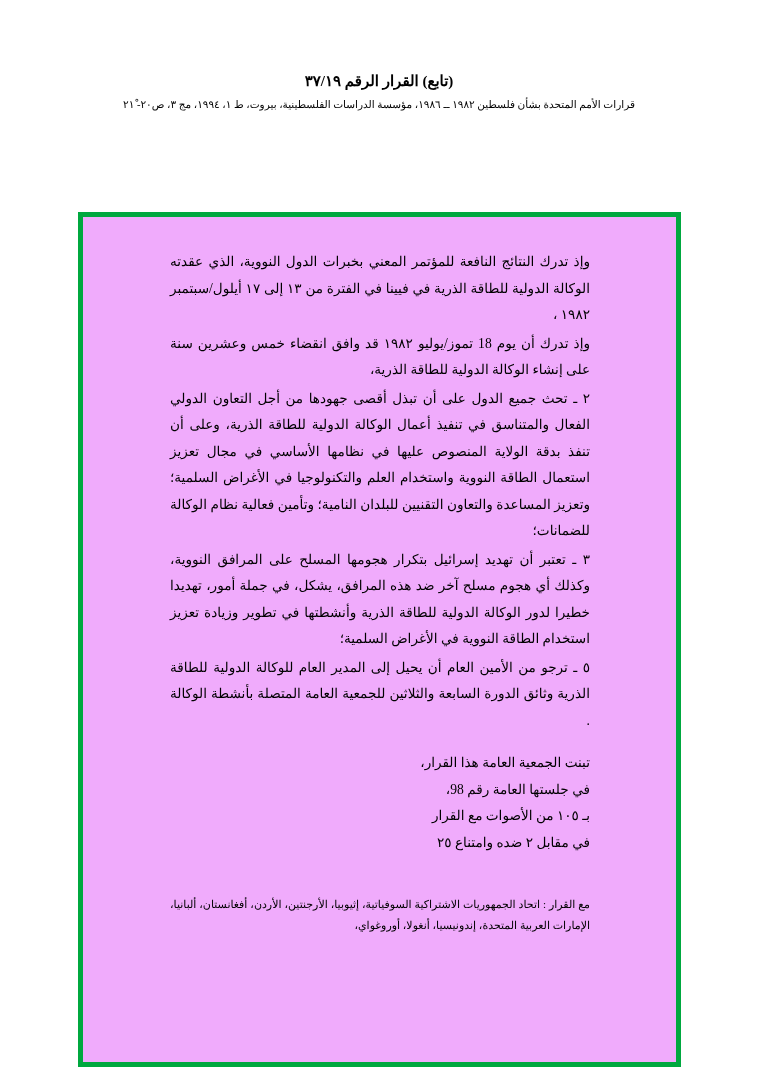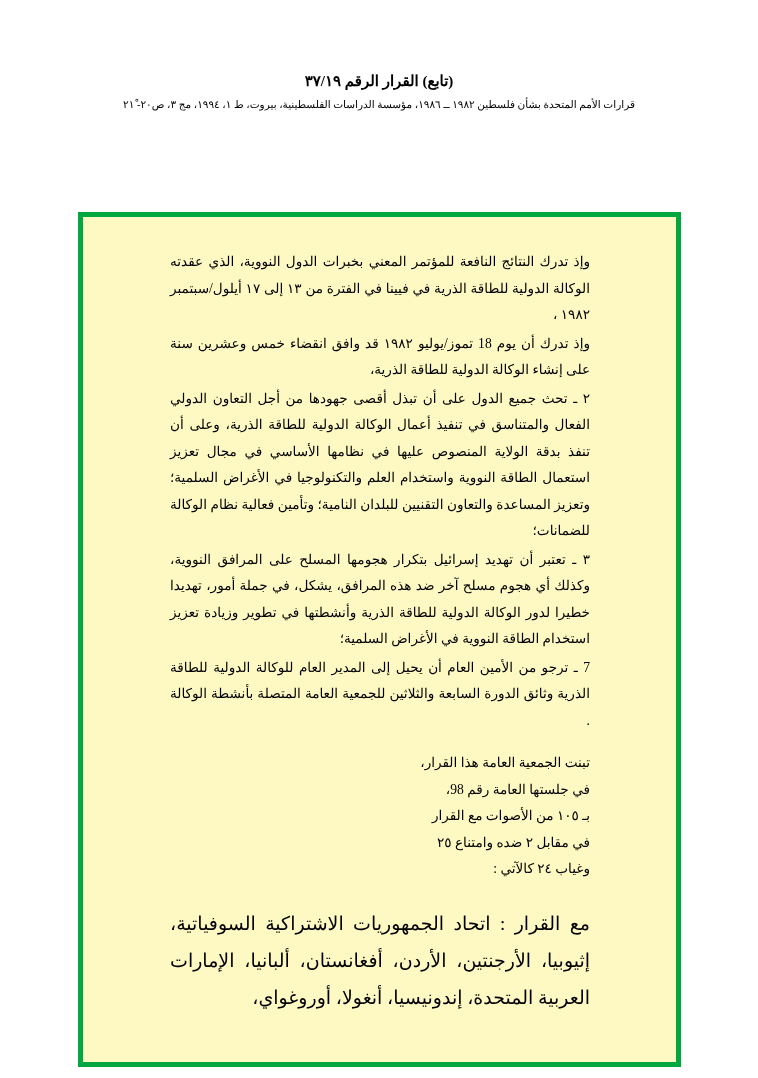--- a/index.html
+++ b/index.html
@@ -38,21 +38,21 @@
     direction: rtl;
   }
   .frame {
     position: absolute;
     left: 78px;
     top: 140px;
     width: 603px;
     height: 855px;
     border: 5px solid #00a83f;
     box-sizing: border-box;
-    background: #fef9c3;
+    background: #f0abfc;
   }
   .content {
     position: absolute;
     right: 86px;
     top: 32px;
     width: 420px;
     direction: rtl;
     text-align: justify;
     text-justify: inter-word;
     font-size: 13.6px;
@@ -70,23 +70,23 @@
     font-size: 13.6px;
   }
   .closing div {
     white-space: pre;
   }
   .vote-block {
     direction: rtl;
     text-align: right;
   }
   .with-res {
-    margin-top: 22px;
+    margin-top: 38px;
     direction: rtl;
-    font-size: 19px;
+    font-size: 11px;
     line-height: 1.95;
   }
   .with-res .tail {
     display: block;
     text-align: justify;
   }
   .ln {
     display: block;
   }
 </style>
@@ -100,28 +100,27 @@
     <div class="doc-source">قرارات الأمم المتحدة بشأن فلسطين ١٩٨٢ ــ ١٩٨٦، مؤسسة الدراسات الفلسطينية، بيروت، ط ١، ١٩٩٤، مج ٣، ص٢٠- ٢١ْ</div>
   </div>
 
   <div class="frame">
 
     <div class="content">
       <p class="para">وإذ تدرك النتائج النافعة للمؤتمر المعني بخبرات الدول النووية، الذي عقدته الوكالة الدولية للطاقة الذرية في فيينا في الفترة من ١٣ إلى ١٧ أيلول/سبتمبر ١٩٨٢ ،</p>
       <p class="para">وإذ تدرك أن يوم 18 تموز/يوليو ١٩٨٢ قد وافق انقضاء خمس وعشرين سنة على إنشاء الوكالة الدولية للطاقة الذرية،</p>
       <p class="para">٢ ـ تحث جميع الدول على أن تبذل أقصى جهودها من أجل التعاون الدولي الفعال والمتناسق في تنفيذ أعمال الوكالة الدولية للطاقة الذرية، وعلى أن تنفذ بدقة الولاية المنصوص عليها في نظامها الأساسي في مجال تعزيز استعمال الطاقة النووية واستخدام العلم والتكنولوجيا في الأغراض السلمية؛ وتعزيز المساعدة والتعاون التقنيين للبلدان النامية؛ وتأمين فعالية نظام الوكالة للضمانات؛</p>
       <p class="para">٣ ـ تعتبر أن تهديد إسرائيل بتكرار هجومها المسلح على المرافق النووية، وكذلك أي هجوم مسلح آخر ضد هذه المرافق، يشكل، في جملة أمور، تهديدا خطيرا لدور الوكالة الدولية للطاقة الذرية وأنشطتها في تطوير وزيادة تعزيز استخدام الطاقة النووية في الأغراض السلمية؛</p>
-      <p class="para">7 ـ ترجو من الأمين العام أن يحيل إلى المدير العام للوكالة الدولية للطاقة الذرية وثائق الدورة السابعة والثلاثين للجمعية العامة المتصلة بأنشطة الوكالة .</p>
+      <p class="para">٥ ـ ترجو من الأمين العام أن يحيل إلى المدير العام للوكالة الدولية للطاقة الذرية وثائق الدورة السابعة والثلاثين للجمعية العامة المتصلة بأنشطة الوكالة .</p>
 
       <div class="closing vote-block">
         <div class="ln">تبنت الجمعية العامة هذا القرار،</div>
         <div class="ln">في جلستها العامة رقم 98،</div>
         <div class="ln">بـ ١٠٥ من الأصوات مع القرار</div>
         <div class="ln">في مقابل ٢ ضده وامتناع ٢٥</div>
-        <div class="ln">وغياب ٢٤ كالآتي :</div>
       </div>
 
       <div class="with-res">
         <span class="tail"><span>مع القرار  :</span> <span>اتحاد الجمهوريات الاشتراكية السوفياتية، إثيوبيا، الأرجنتين، الأردن، أفغانستان، ألبانيا، الإمارات العربية المتحدة، إندونيسيا، أنغولا، أوروغواي،</span></span>
       </div>
     </div>
 
   </div>
 
 </div>

